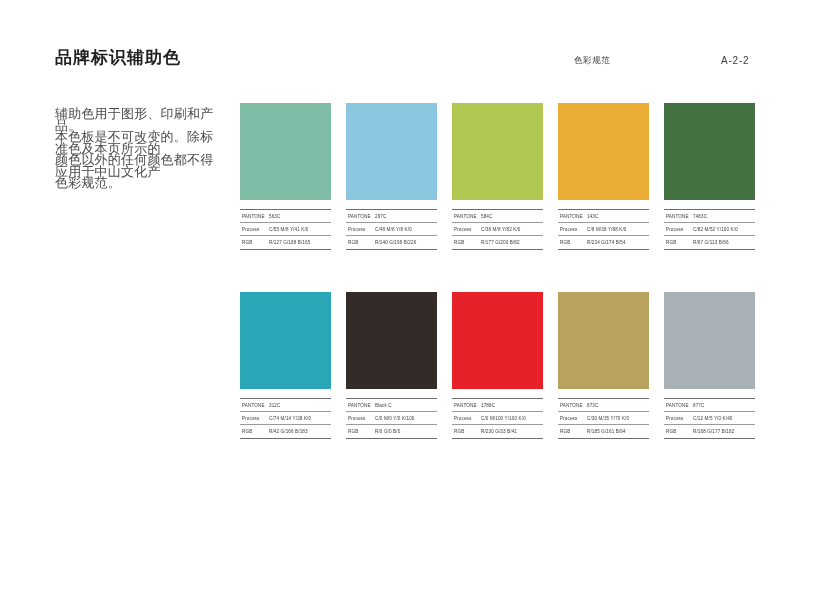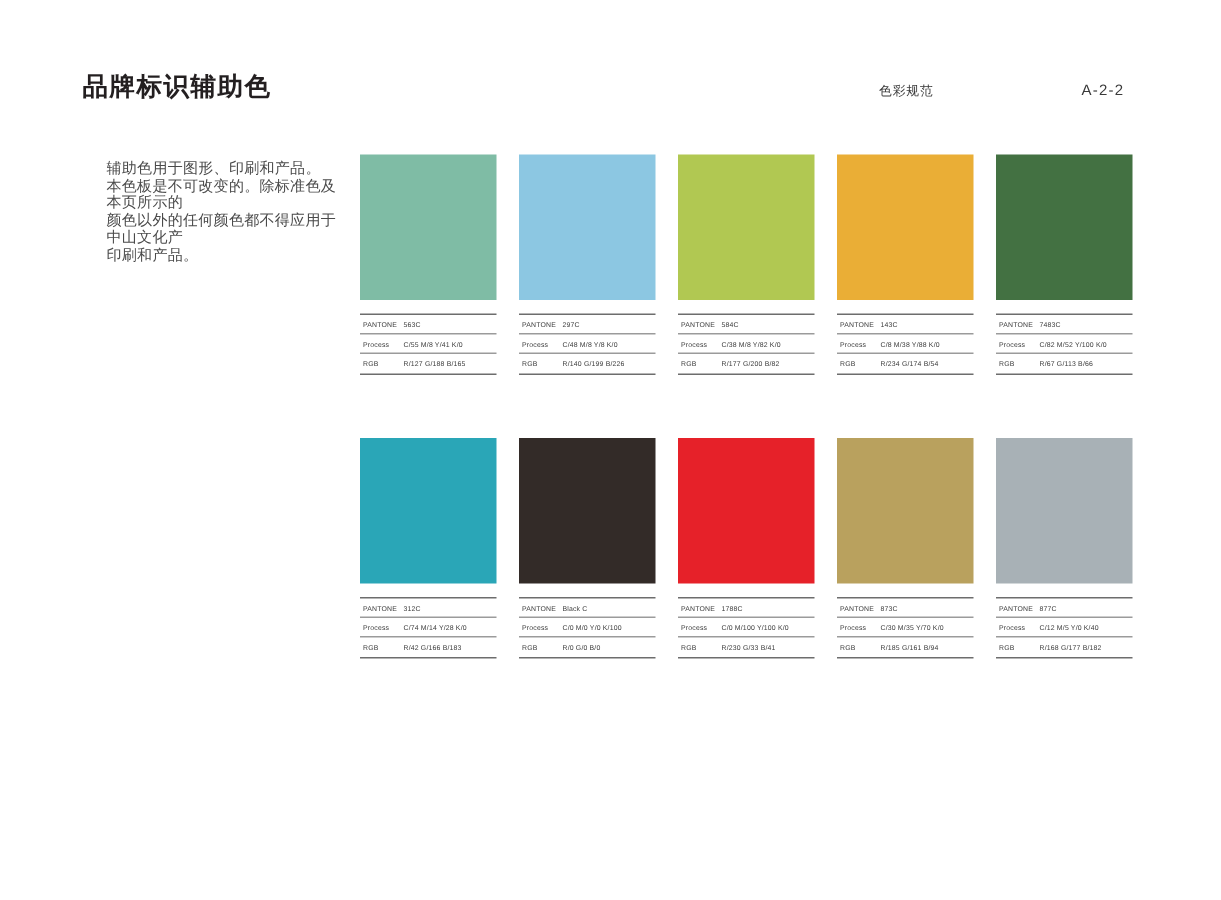--- a/index.html
+++ b/index.html
@@ -35,21 +35,21 @@
     font-family: "DejaVu Serif", "Liberation Serif", serif;
     font-size: 17px;
     font-weight: 700;
     letter-spacing: 1px;
     color: #231f20;
     white-space: nowrap;
   }
 
   .header-section {
     position: absolute;
-    left: 586px;
+    left: 574px;
     top: 9px;
     font-family: "DejaVu Serif", "Liberation Serif", serif;
     font-size: 8.5px;
     letter-spacing: 0.6px;
     color: #3a3a3a;
     white-space: nowrap;
   }
 
   .header-code {
     position: absolute;
@@ -57,25 +57,25 @@
     top: 9px;
     font-size: 10px;
     letter-spacing: 0.8px;
     color: #3a3a3a;
     white-space: nowrap;
   }
 
   
   .intro {
     position: absolute;
-    left: 71px;
+    left: 55px;
     top: 108px;
     width: 160px;
-    font-family: Liberation Mono, monospace;
-    font-size: 10px;
+    font-family: Liberation Sans, sans-serif;
+    font-size: 13px;
     line-height: 11.5px;
     color: #4a4a4a;
     letter-spacing: 0.2px;
   }
   .intro p { margin: 0; }
 
   
   .swatch-grid {
     position: absolute;
     left: 240px;
@@ -141,21 +141,21 @@
   <div class="header">
     <div class="page-title">品牌标识辅助色</div>
     <div class="header-section">色彩规范</div>
     <div class="header-code">A-2-2</div>
   </div>
 
   <div class="intro">
     <p>辅助色用于图形、印刷和产品。</p>
     <p>本色板是不可改变的。除标准色及本页所示的</p>
     <p>颜色以外的任何颜色都不得应用于中山文化产</p>
-    <p>印刷和产品。</p>
+    <p>色彩规范。</p>
   </div>
 
   <div class="swatch-grid">
     <div class="swatch-row">
         <div class="swatch-cell">
           <div class="swatch-chip" style="background: rgb(127, 188, 165);"></div>
           <div class="spec-table">
             <div class="spec-row">
               <span class="spec-label">PANTONE</span>
               <span class="spec-value">563C</span>

